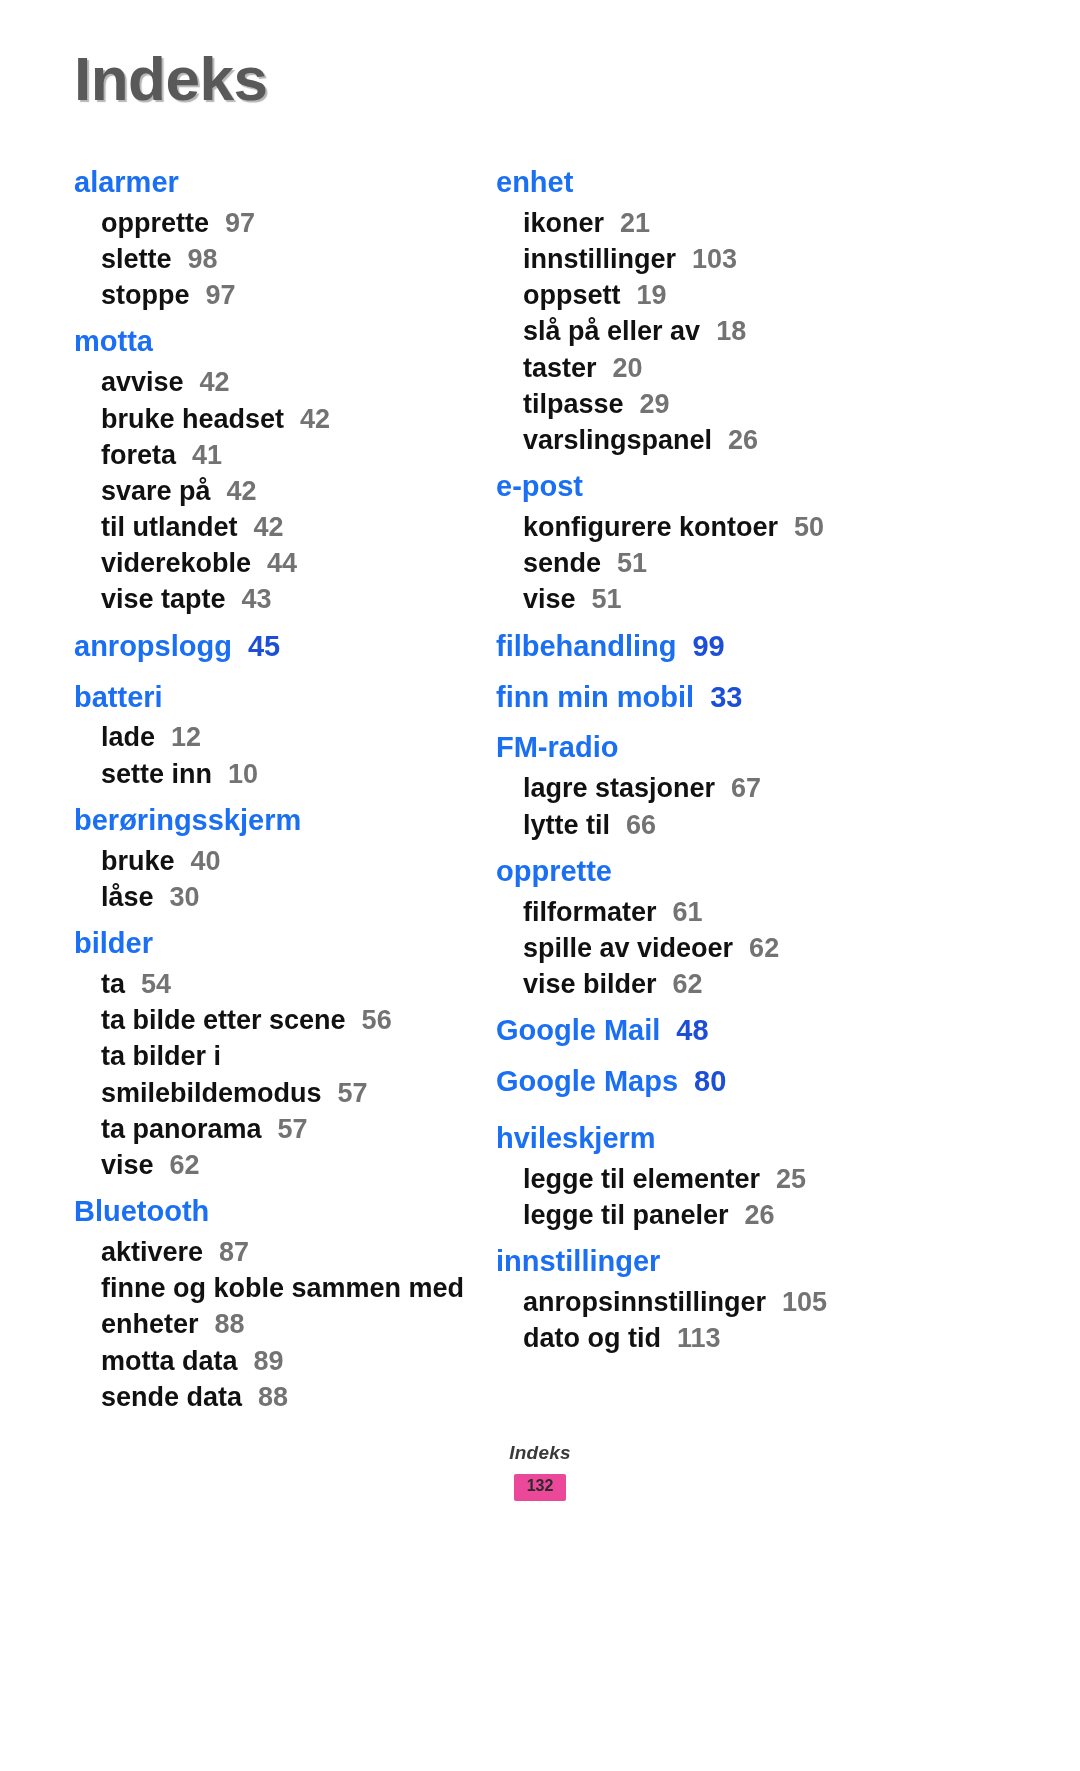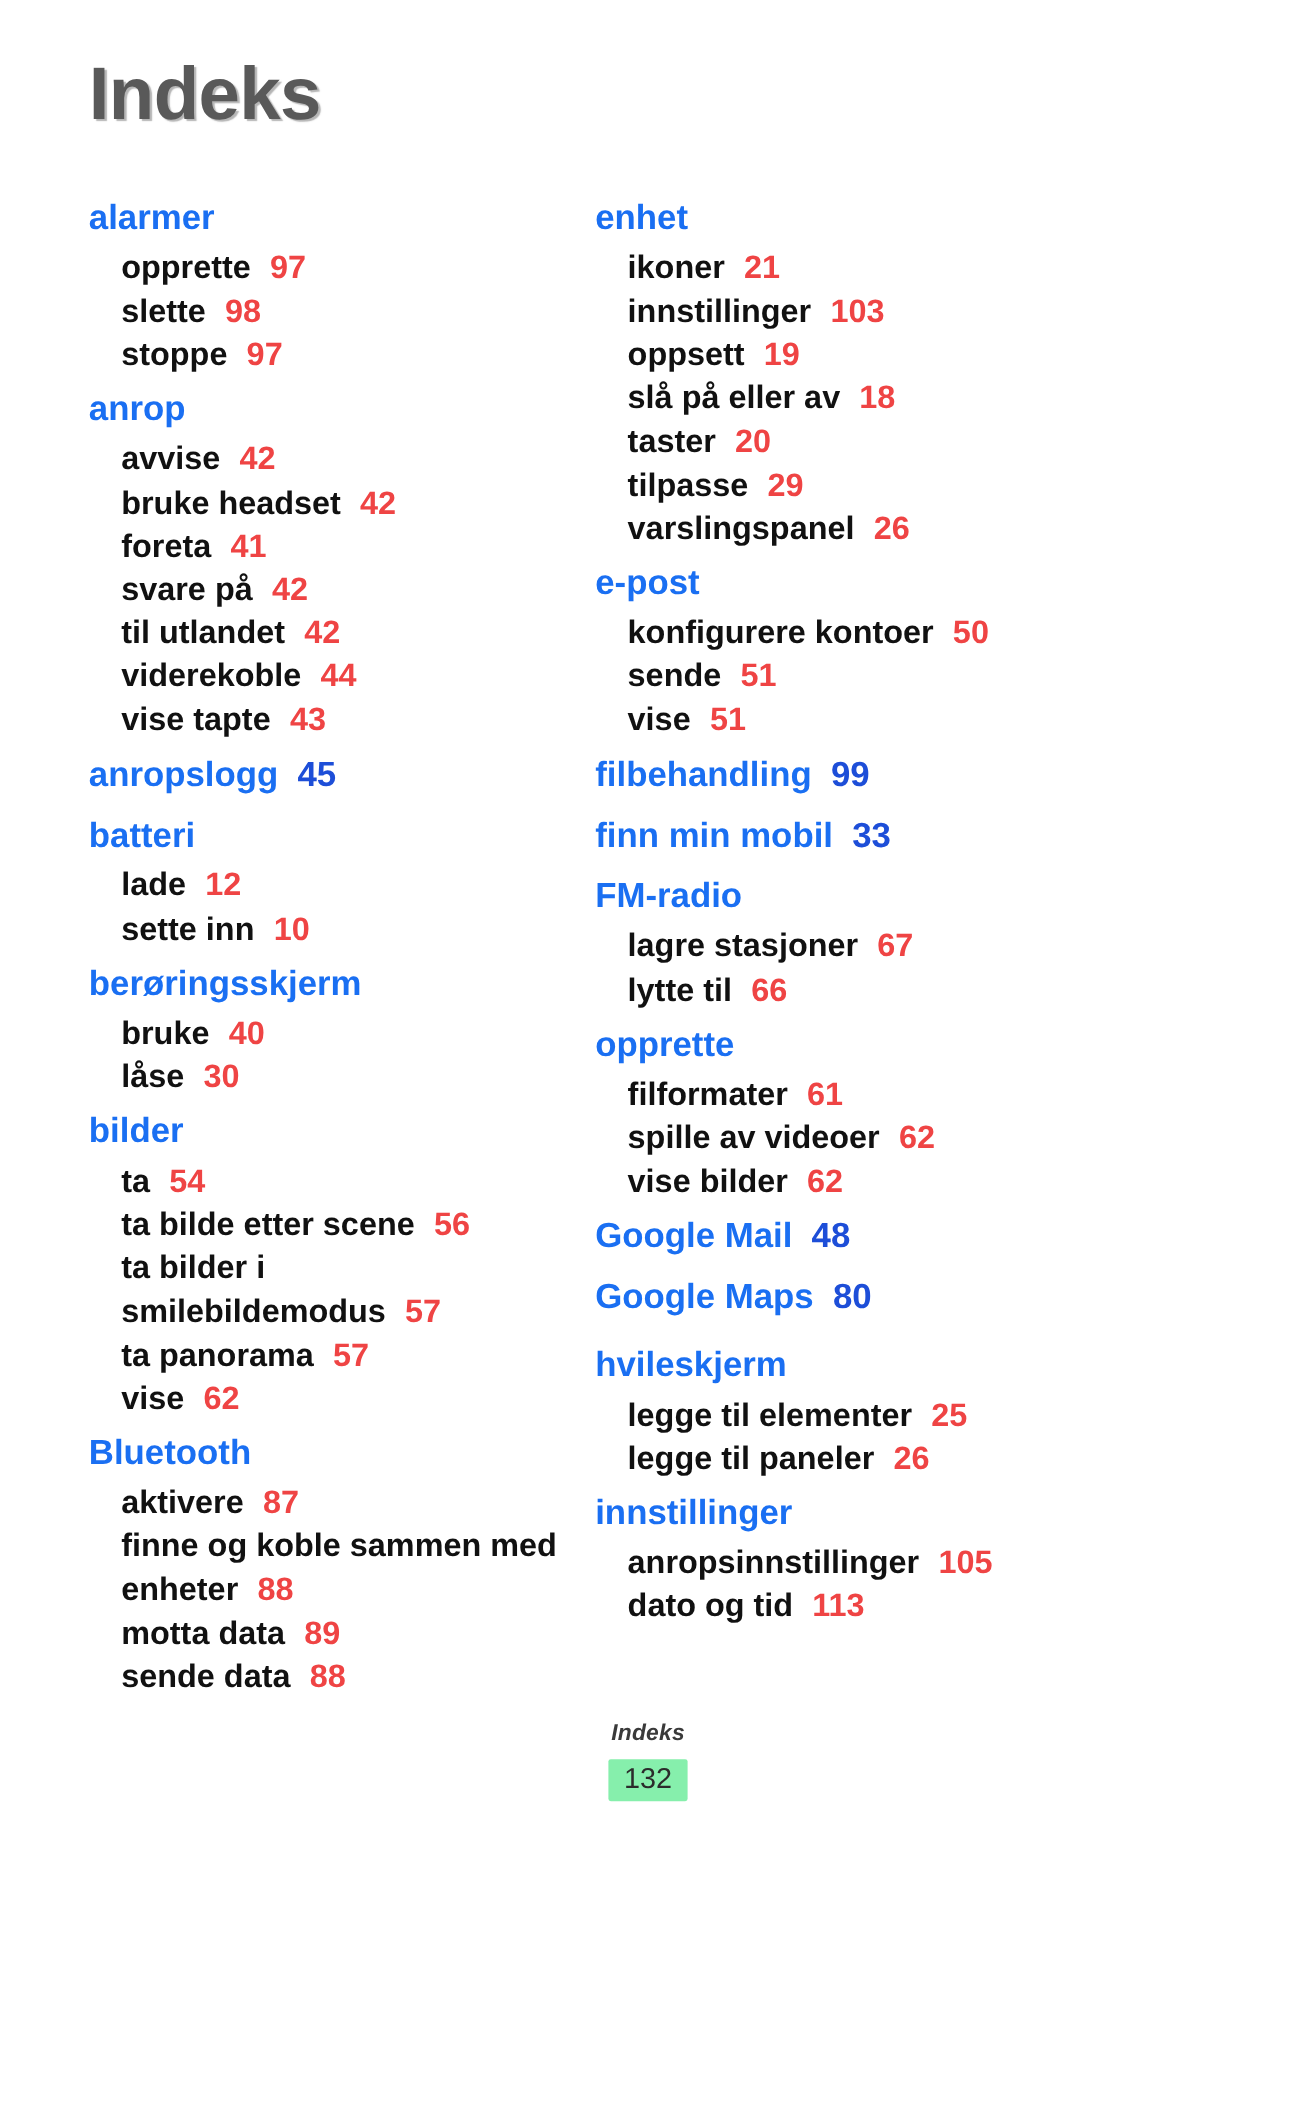--- a/index.html
+++ b/index.html
@@ -70,21 +70,21 @@
     margin-left: 16px;
   }
   .sub {
     font-size: 27px;
     color: #111111;
     line-height: 1.34;
     padding-left: 27px;
     white-space: nowrap;
   }
   .sub .page-ref {
-    color: #ef4444;
+    color: #737373;
     margin-left: 16px;
   }
   .gap-s { height: 6px; }
   
   .footer {
     position: absolute;
     left: 0;
     bottom: 52px;
     width: 1080px;
     text-align: center;
@@ -92,24 +92,24 @@
   .footer-label {
     font-size: 19px;
     font-style: italic;
     font-weight: bold;
     color: #3a3a3a;
     letter-spacing: 0.2px;
   }
   .footer-page {
     display: inline-block;
     margin-top: 10px;
-    background: #86efac;
+    background: #ec4899;
     color: #2b2b2b;
-    font-size: 24px;
-    font-weight: normal;
+    font-size: 16px;
+    font-weight: bold;
     padding: 4px 13px 6px 13px;
     border-radius: 2px;
     line-height: 1.05;
   }
 </style>
 </head>
 <body>
 
 <div class="page">
 
@@ -118,21 +118,21 @@
   <div class="columns">
     <div class="column left">
         <div class="group">
           <div class="group-head"><span>alarmer</span></div>
           <div class="sub"><span>opprette</span><span class="page-ref">97</span></div>
           <div class="sub"><span>slette</span><span class="page-ref">98</span></div>
           <div class="sub"><span>stoppe</span><span class="page-ref">97</span></div>
         </div>
         <div class="gap-s"></div>
         <div class="group">
-          <div class="group-head"><span>anrop</span></div>
+          <div class="group-head"><span>motta</span></div>
           <div class="sub"><span>avvise</span><span class="page-ref">42</span></div>
           <div class="sub"><span>bruke headset</span><span class="page-ref">42</span></div>
           <div class="sub"><span>foreta</span><span class="page-ref">41</span></div>
           <div class="sub"><span>svare på</span><span class="page-ref">42</span></div>
           <div class="sub"><span>til utlandet</span><span class="page-ref">42</span></div>
           <div class="sub"><span>viderekoble</span><span class="page-ref">44</span></div>
           <div class="sub"><span>vise tapte</span><span class="page-ref">43</span></div>
         </div>
         <div class="gap-s"></div>
         <div class="group">

